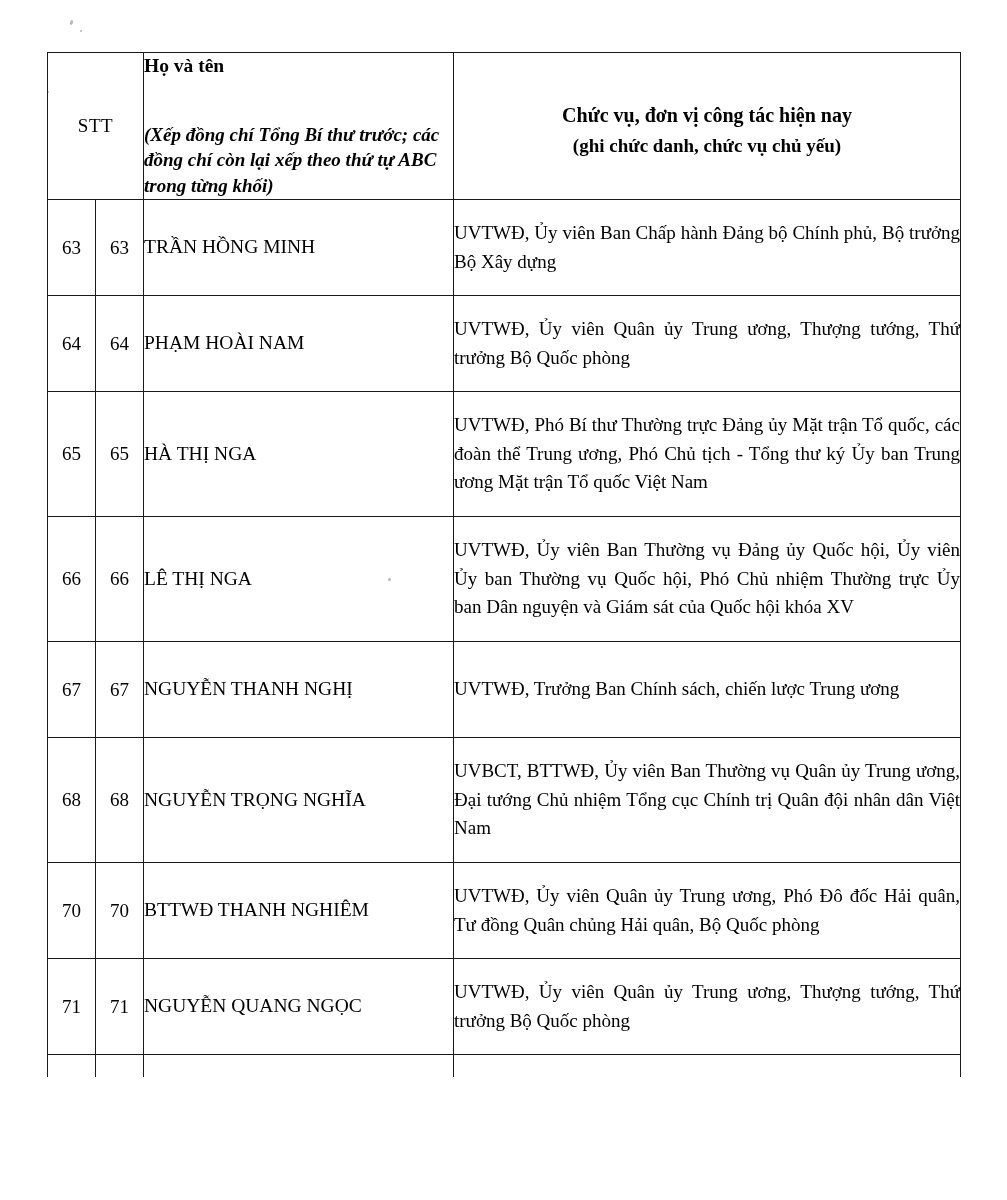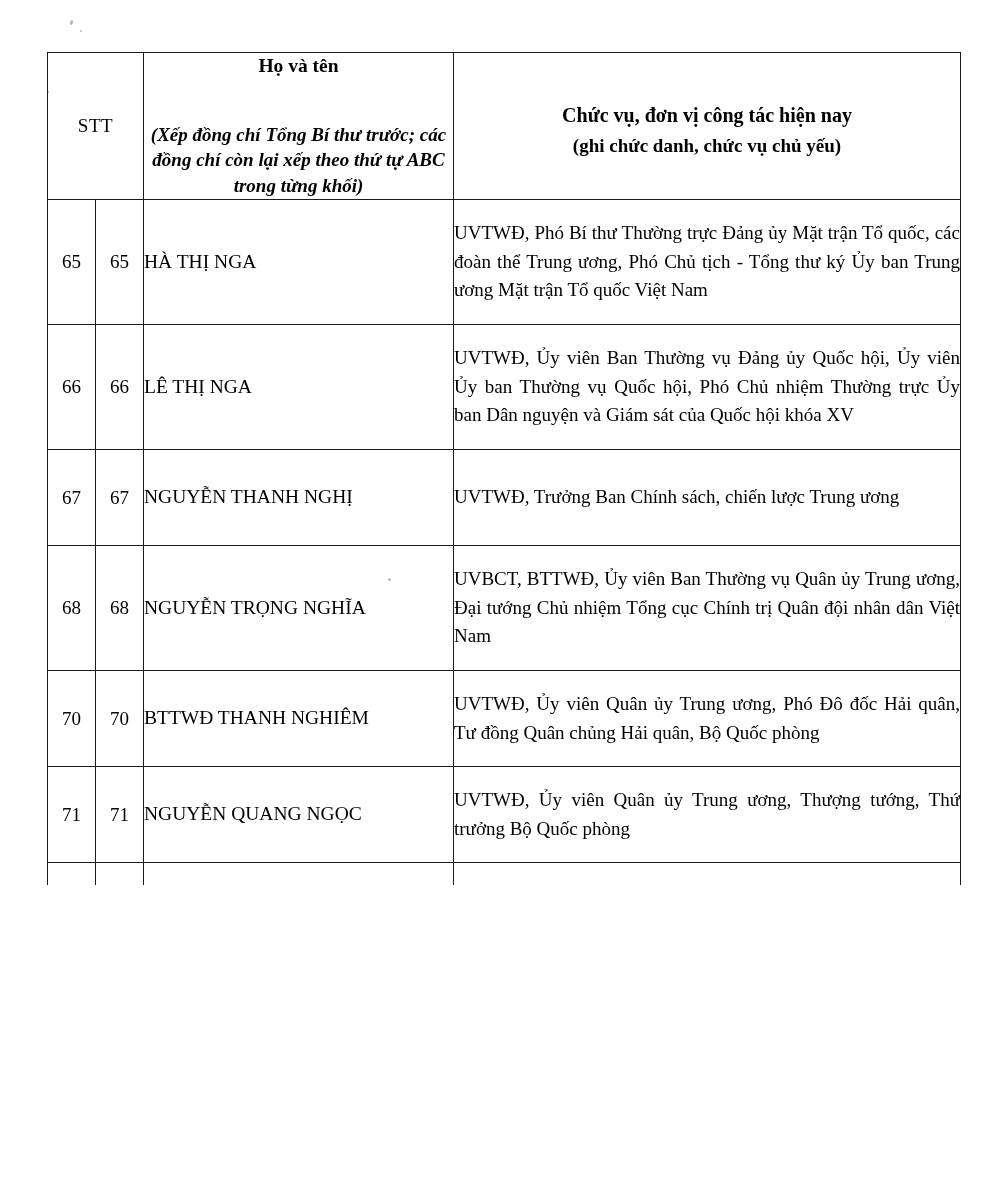--- a/index.html
+++ b/index.html
@@ -54,21 +54,21 @@
 
   
   .hdr-stt {
     text-align: center;
     font-weight: normal;
     font-size: 19px;
     letter-spacing: 0.5px;
     padding: 6px 2px;
   }
   .hdr-name {
-    text-align: center;
+    text-align: left;
     padding: 10px 14px 12px 14px;
     line-height: 1.36;
   }
   .hdr-name .main {
     font-weight: bold;
     font-size: 19.5px;
     display: block;
     margin-bottom: 2px;
   }
   .hdr-name .sub {
@@ -139,20 +139,32 @@
           <span class="main">Họ và tên</span>
           <span class="sub">(Xếp đồng chí Tổng Bí thư trước; các đồng chí còn lại xếp theo thứ tự ABC trong từng khối)</span>
         </th>
         <th class="hdr-pos">
           <span class="main">Chức vụ, đơn vị công tác hiện nay</span>
           <span class="sub">(ghi chức danh, chức vụ chủ yếu)</span>
         </th>
       </tr>
     </thead>
     <tbody>
+      <tr class="data-row">
+        <td class="cell-stt">63</td>
+        <td class="cell-num">63</td>
+        <td class="cell-name">TRẦN HỒNG MINH</td>
+        <td class="cell-pos">UVTWĐ, Ủy viên Ban Chấp hành Đảng bộ Chính phủ, Bộ trưởng Bộ Xây dựng</td>
+      </tr>
+      <tr class="data-row">
+        <td class="cell-stt">64</td>
+        <td class="cell-num">64</td>
+        <td class="cell-name">PHẠM HOÀI NAM</td>
+        <td class="cell-pos">UVTWĐ, Ủy viên Quân ủy Trung ương, Thượng tướng, Thứ trưởng Bộ Quốc phòng</td>
+      </tr>
       <tr class="row-tall">
         <td class="cell-stt">65</td>
         <td class="cell-num">65</td>
         <td class="cell-name">HÀ THỊ NGA</td>
         <td class="cell-pos">UVTWĐ, Phó Bí thư Thường trực Đảng ủy Mặt trận Tổ quốc, các đoàn thể Trung ương, Phó Chủ tịch - Tổng thư ký Ủy ban Trung ương Mặt trận Tổ quốc Việt Nam</td>
       </tr>
       <tr class="row-tall">
         <td class="cell-stt">66</td>
         <td class="cell-num">66</td>
         <td class="cell-name">LÊ THỊ NGA</td>

